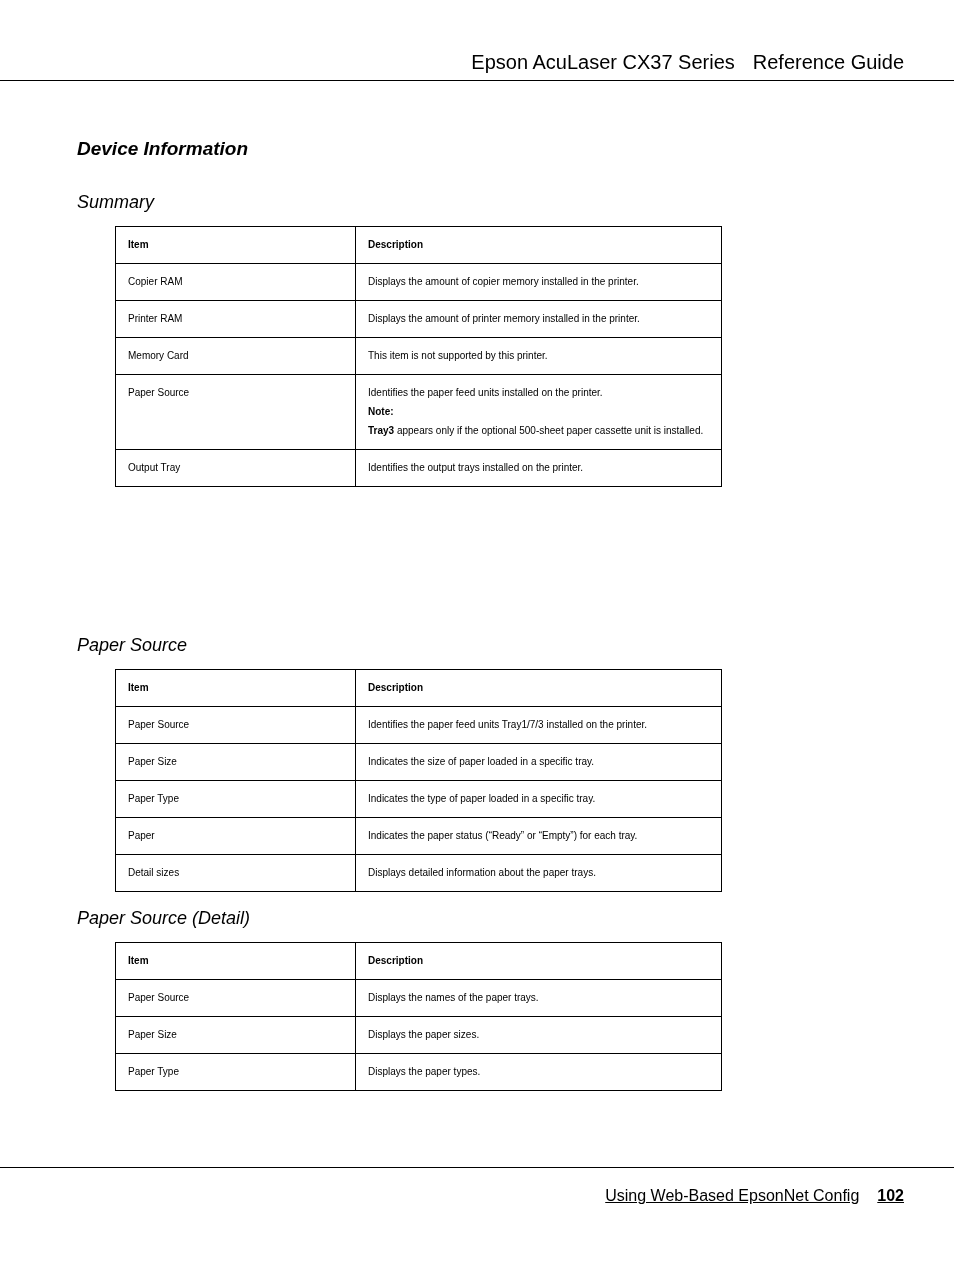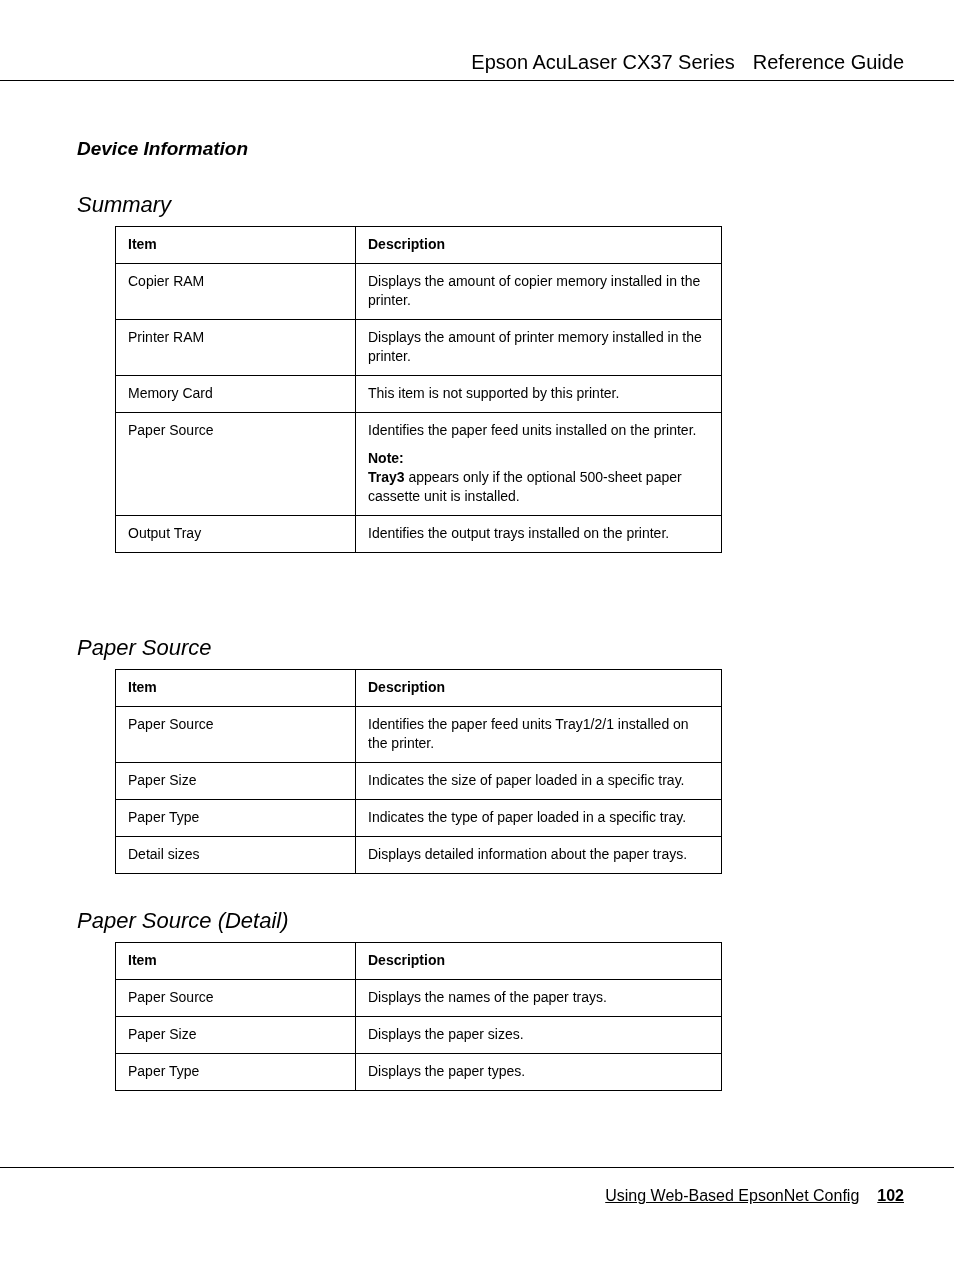--- a/index.html
+++ b/index.html
@@ -3,26 +3,26 @@
   <meta charset="utf-8">
   <style>
     html, body { margin: 0; padding: 0; background: #ffffff; }
     body { width: 954px; height: 1274px; position: relative; font-family: "Liberation Sans", "DejaVu Sans", sans-serif; color: #000; overflow: hidden; }
     .header-text { position: absolute; right: 50px; top: 51px; font-size: 20px; white-space: nowrap; }
     .header-text span + span { margin-left: 18px; }
     .rule { position: absolute; left: 0; width: 954px; height: 0; border-top: 1px solid #000; }
     .rule.top { top: 80px; }
     .rule.bottom { top: 1167px; }
     .h1 { position: absolute; left: 77px; top: 138px; font-size: 19px; font-weight: bold; font-style: italic; }
-    .h2 { position: absolute; left: 77px; font-size: 22px; font-style: italic; }
-    table.doc { position: absolute; left: 115px; width: 607px; border-collapse: collapse; font-size: 14px; }
+    .h2 { position: absolute; left: 77px; font-size: 18px; font-style: italic; }
+    table.doc { position: absolute; left: 115px; width: 607px; border-collapse: collapse; font-size: 10px; }
     table.doc td, table.doc th { border: 1px solid #000; padding: 8px 12px 9px 12px; vertical-align: top; text-align: left; line-height: 19px; }
     table.doc th { font-weight: bold; }
     table.doc col.c1 { width: 240px; }
-    .note-label { font-weight: bold; margin-top: 9px; display: block; }
+    .note-label { font-weight: bold; display: block; }
     .note-strong { font-weight: bold; }
     .footer-text { position: absolute; right: 50px; top: 1187px; font-size: 16px; white-space: nowrap; text-decoration: underline; }
     .footer-text .pg { font-weight: bold; margin-left: 18px; }
   </style>
 </head>
 <body>
 
 <div class="header-text">
   <span>Epson AcuLaser CX37 Series</span><span>Reference Guide</span>
 </div>
@@ -74,29 +74,33 @@
       <col class="c1">
       <col>
     </colgroup>
   <tbody>
       <tr>
     <th>Item</th>
     <th>Description</th>
   </tr>
   <tr>
     <td>Paper Source</td>
-    <td>Identifies the paper feed units Tray1/2/1 installed on the printer.</td>
+    <td>Identifies the paper feed units Tray1/7/3 installed on the printer.</td>
   </tr>
   <tr>
     <td>Paper Size</td>
     <td>Indicates the size of paper loaded in a specific tray.</td>
   </tr>
   <tr>
     <td>Paper Type</td>
     <td>Indicates the type of paper loaded in a specific tray.</td>
+  </tr>
+  <tr>
+    <td>Paper</td>
+    <td>Indicates the paper status (“Ready” or “Empty”) for each tray.</td>
   </tr>
   <tr>
     <td>Detail sizes</td>
     <td>Displays detailed information about the paper trays.</td>
   </tr>
 </tbody>
   </table>
 
 <div class="h2" style="top:908px;">Paper Source (Detail)</div>
 <table class="doc" style="top:942px;">

